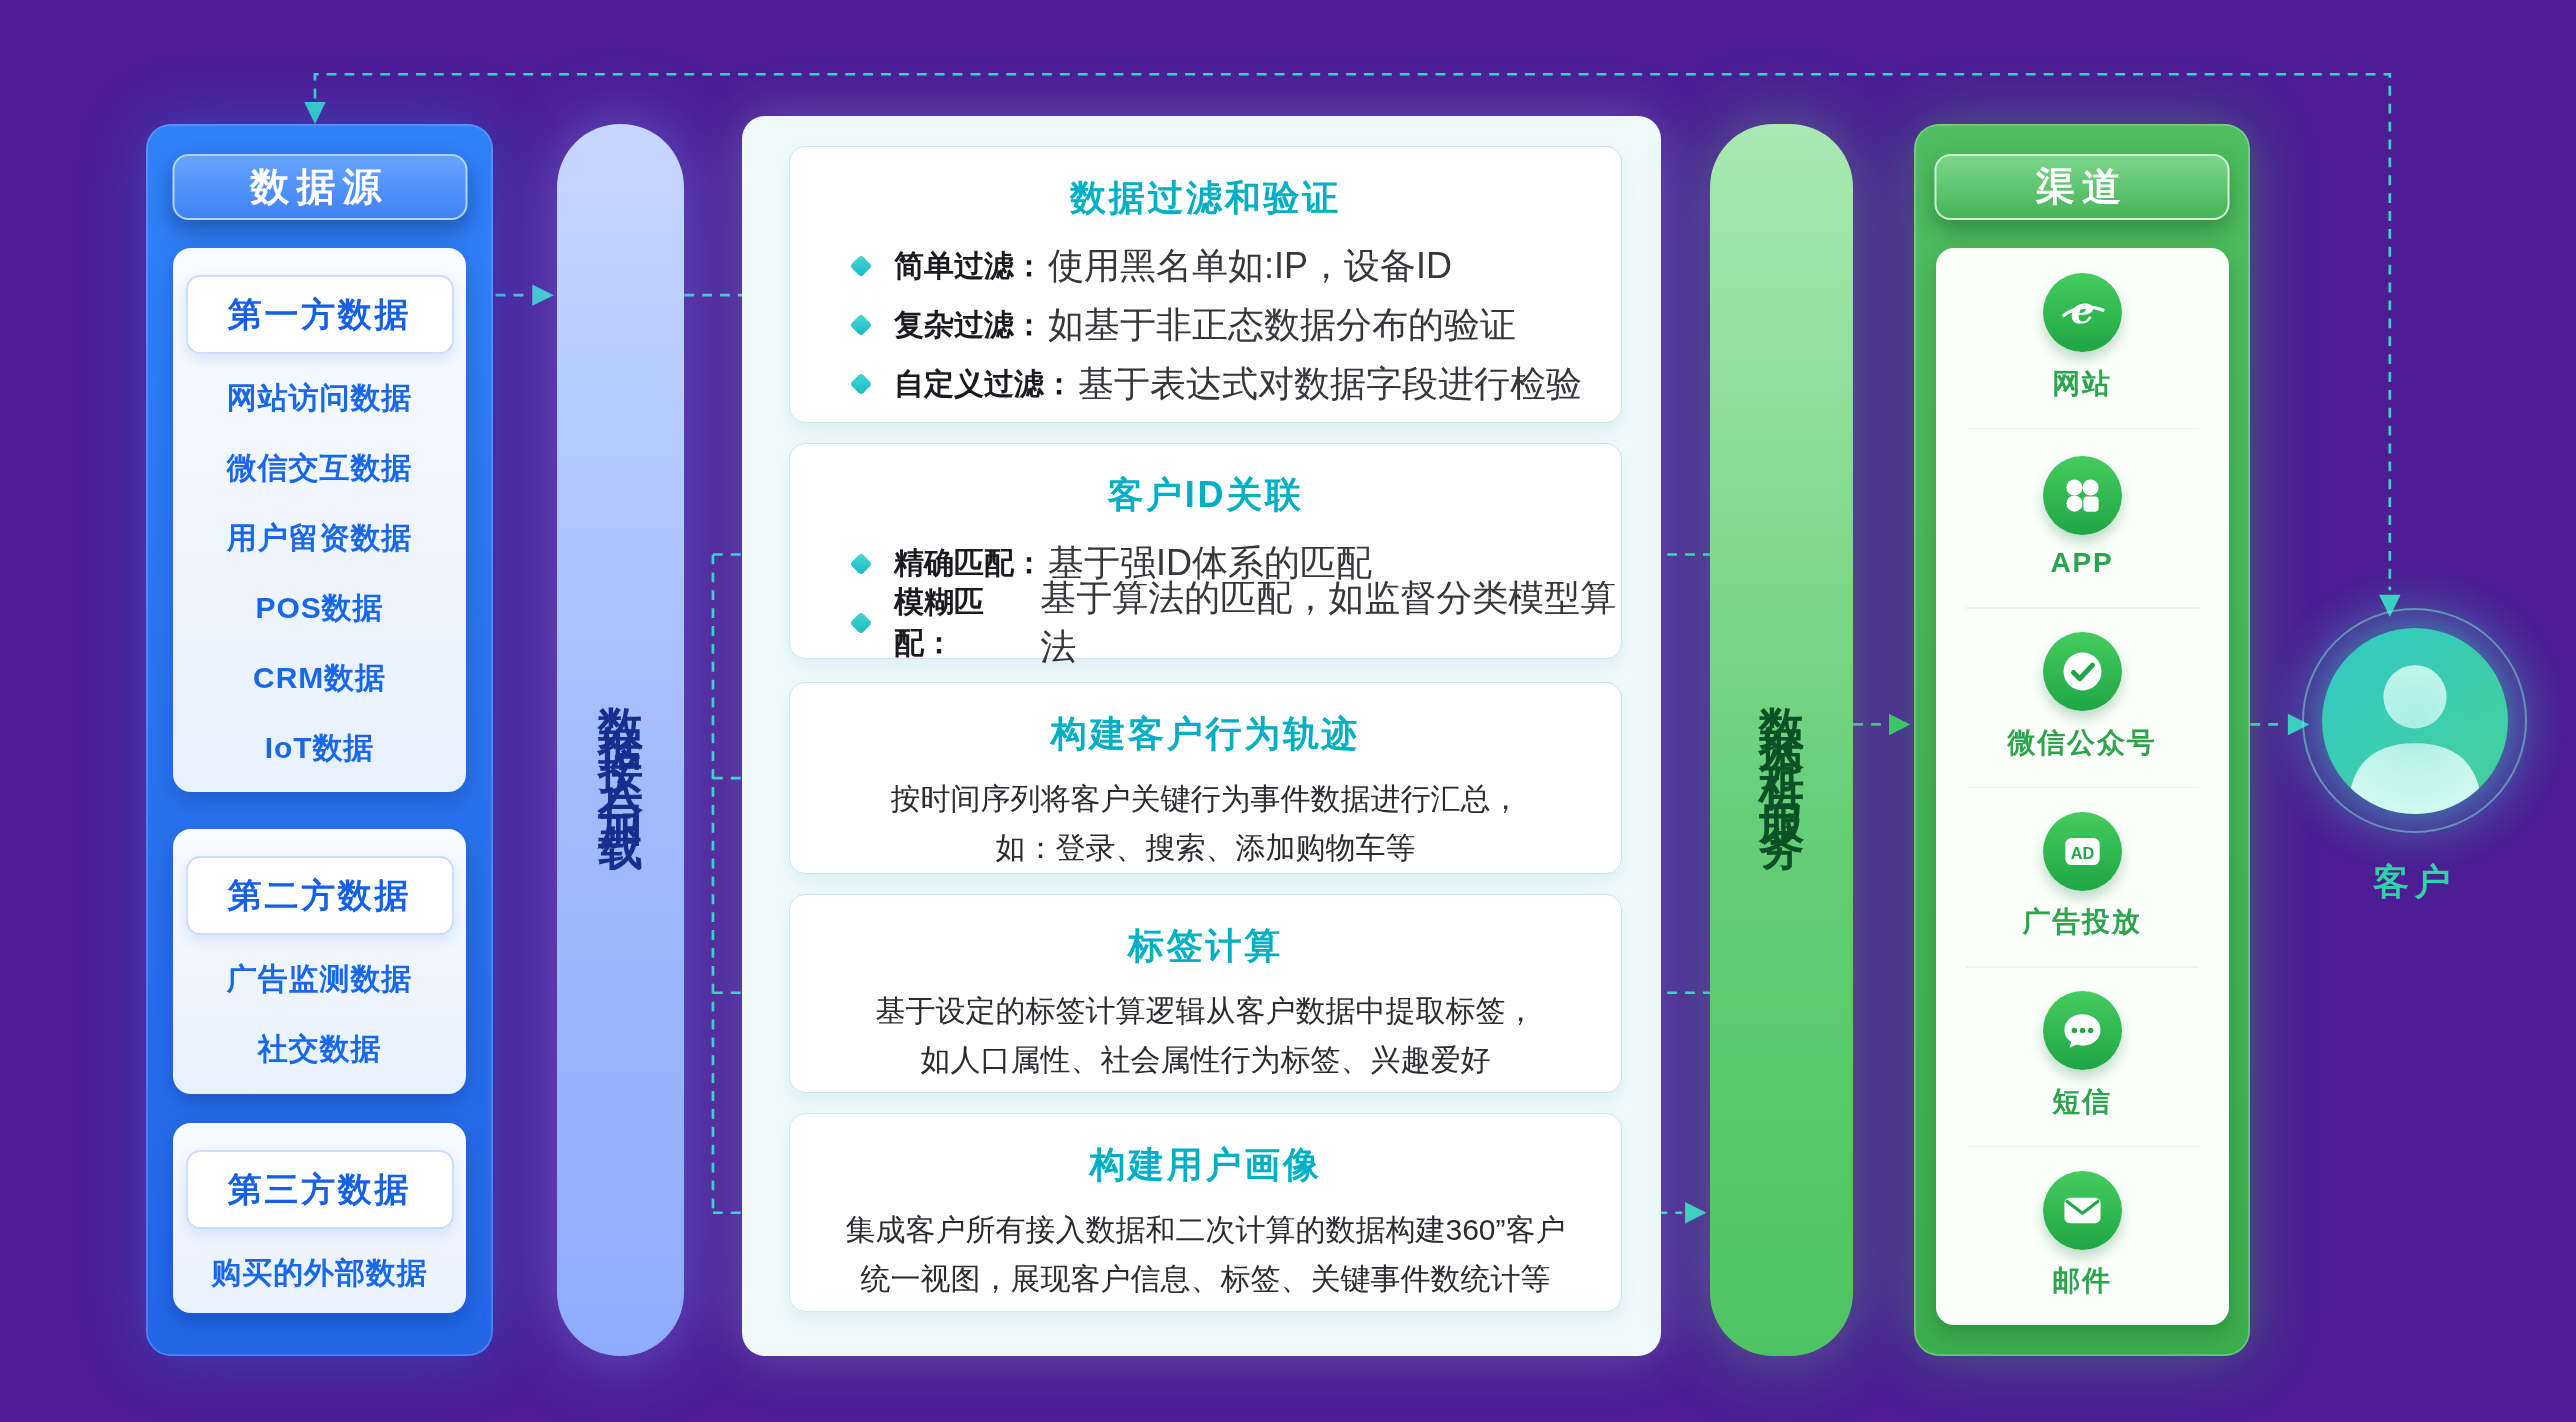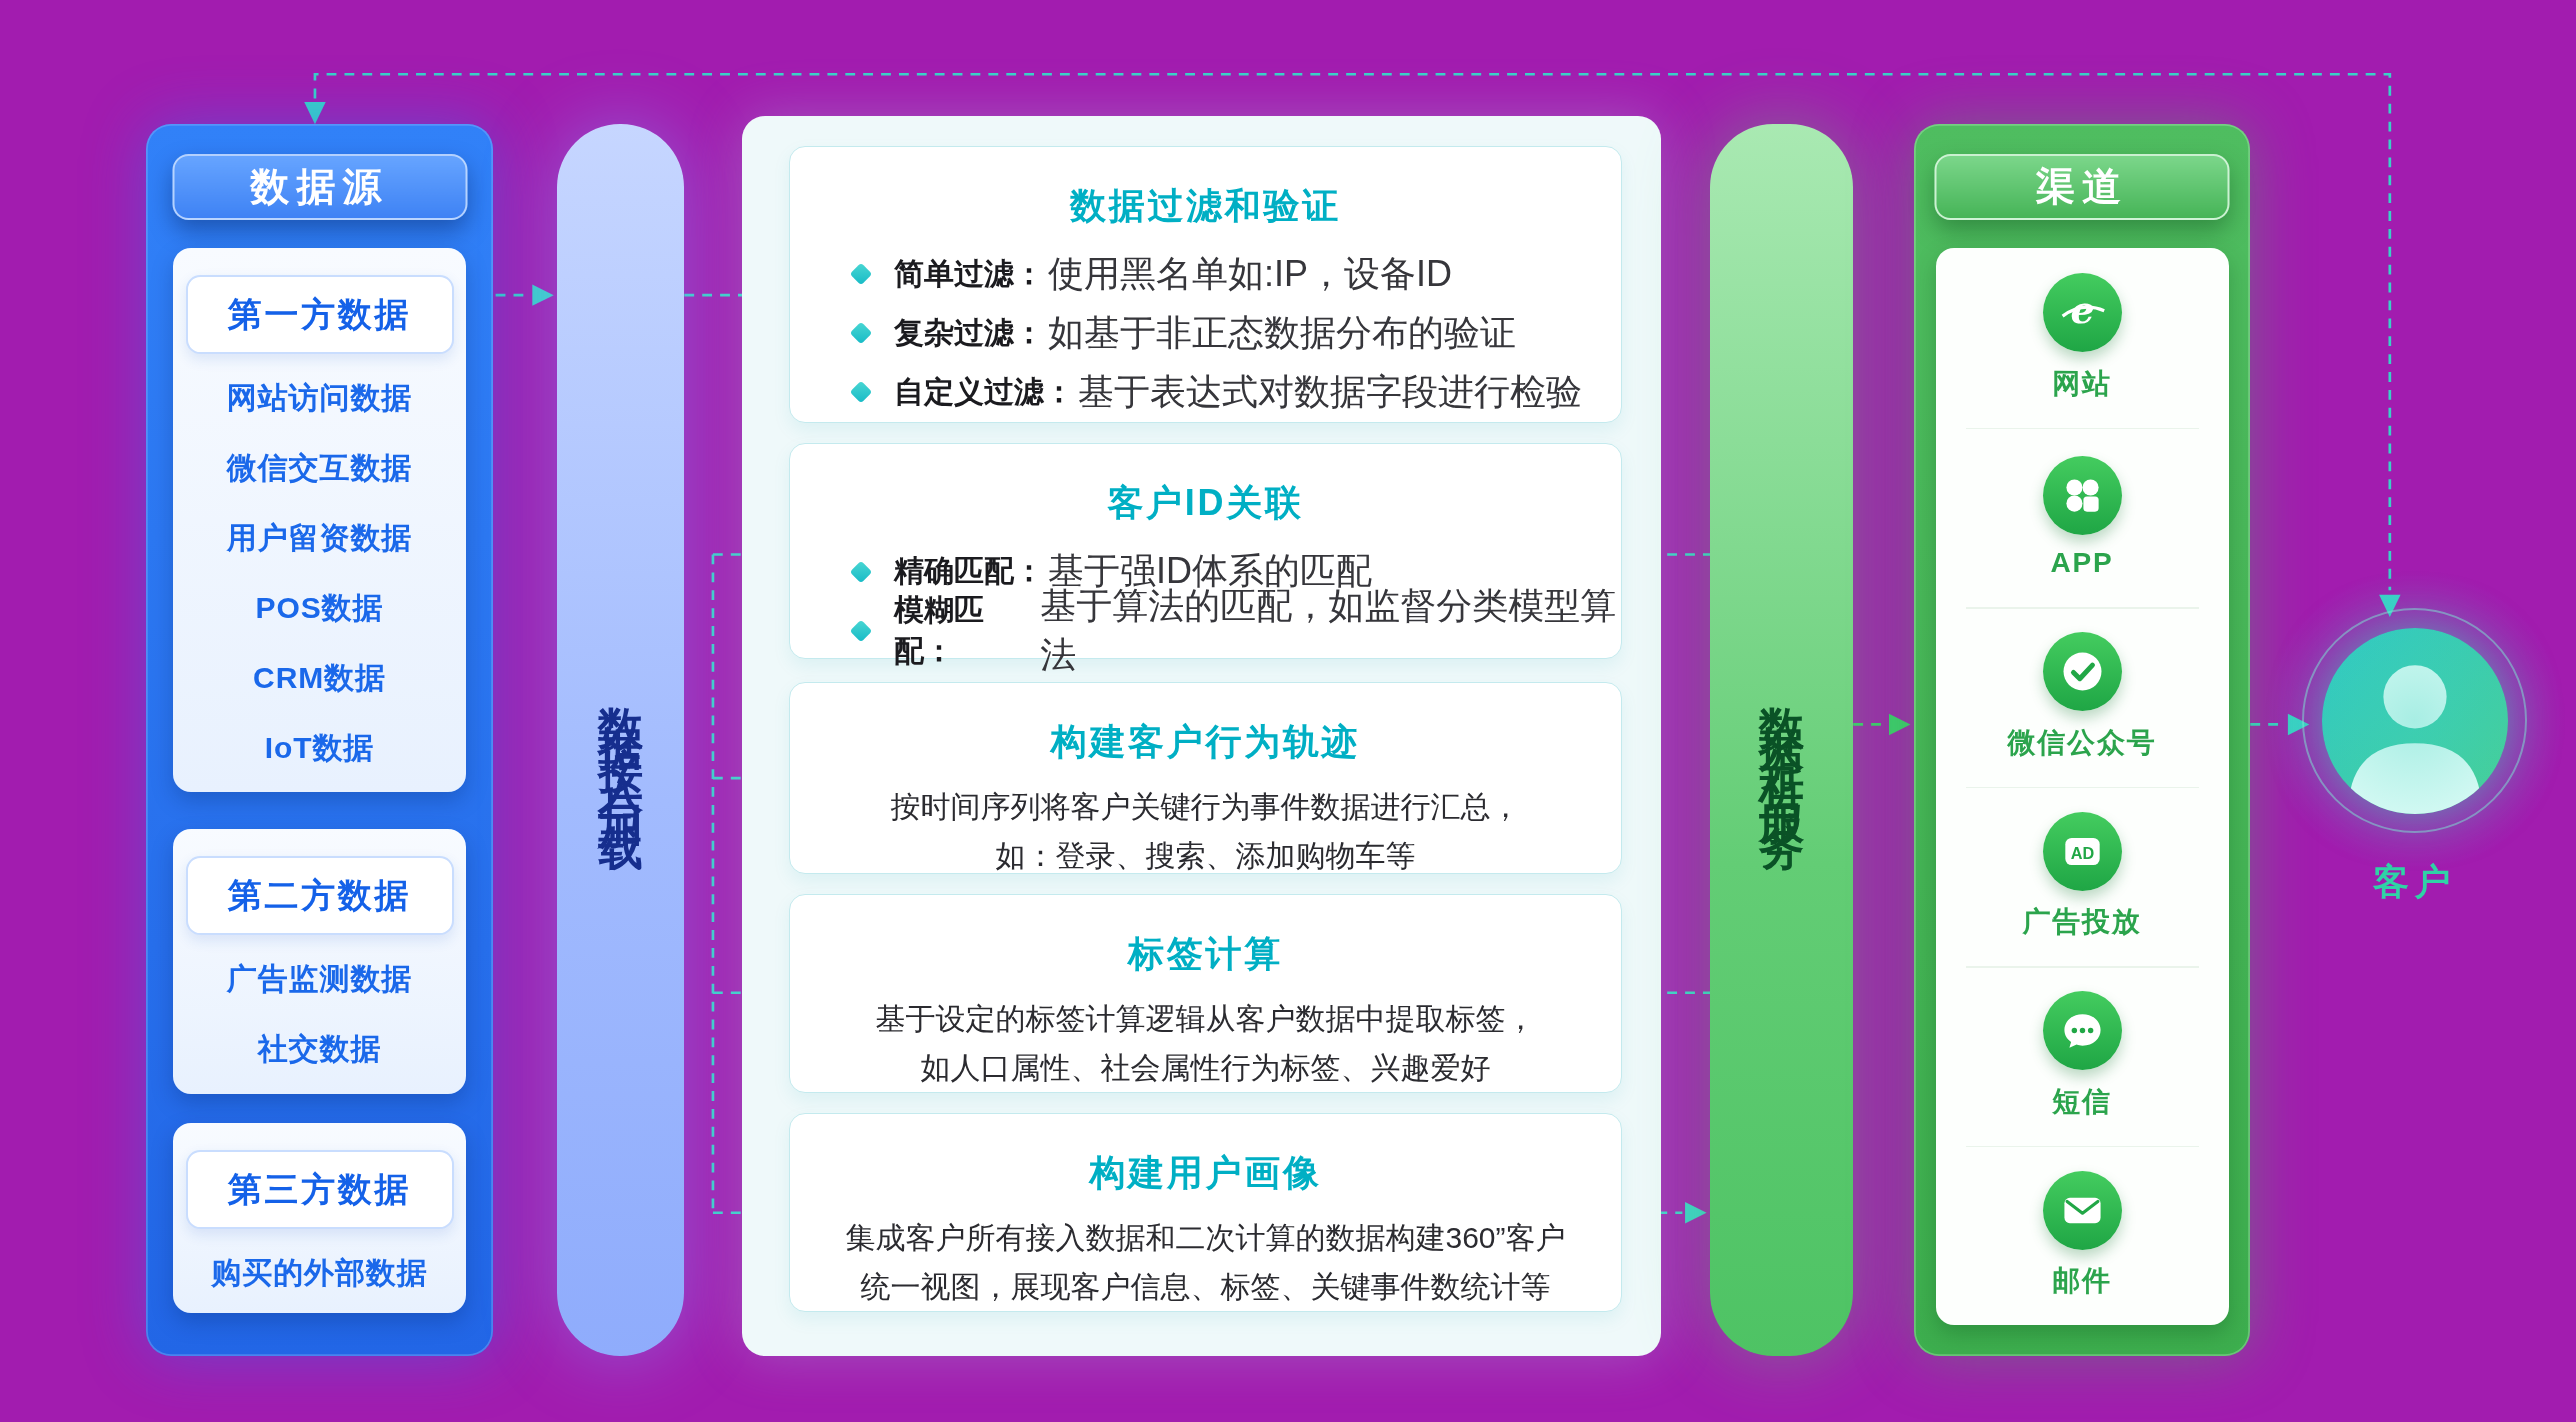--- a/index.html
+++ b/index.html
@@ -1,17 +1,17 @@
 <!DOCTYPE html>
 <html style="font-size:14.3px"><head>
 <meta charset="utf-8">
 <style>
   *{box-sizing:border-box;margin:0;padding:0}
   html,body{background:#000}
-  .stage{position:relative;width:2576px;height:1422px;background:#a21caf;overflow:hidden;
+  .stage{position:relative;width:2576px;height:1422px;background:#4c1d95;overflow:hidden;
          font-family:"Liberation Sans","DejaVu Sans",sans-serif}
   .arrows{position:absolute;left:0;top:0;pointer-events:none}
 
   
   .panel{position:absolute;border-radius:25px}
   .blue-panel{left:146px;top:124px;width:347px;height:1232px;
       background:linear-gradient(180deg,#3181F8,#2266E6);
       box-shadow:0 0 63px rgba(47,118,240,.45), inset 0 0 0 1.8px rgba(150,190,255,.35)}
   .pill{position:absolute;left:50%;transform:translateX(-50%);top:29.5px;width:295px;height:66px;
       border-radius:16px;display:flex;align-items:center;justify-content:center;
@@ -45,21 +45,21 @@
       box-shadow:0 0 72px rgba(90,205,115,.45)}
   .vtext{writing-mode:vertical-lr;text-orientation:upright;letter-spacing:19.7px;
       font-size:45px;font-weight:700}
   .blue-vbar .vtext{color:#162E8E}
   .green-vbar .vtext{color:#0A5226}
 
   
   .mid-panel{left:742px;top:116px;width:919px;height:1240px;background:#EFF9FA;border-radius:23px;
       box-shadow:0 0 54px rgba(170,225,232,.28)}
   .card{position:absolute;left:47px;width:833px;background:#fff;border:1.8px solid #C4EAEE;
-      border-radius:16px;box-shadow:0 7.2px 18px rgba(0,150,170,.08);padding-top:35px}
+      border-radius:16px;box-shadow:0 7.2px 18px rgba(0,150,170,.08);padding-top:27px}
   .c1{top:29.5px;height:277px}
   .c2{top:327px;height:216px}
   .c3{top:566px;height:192px}
   .c4{top:778px;height:199px}
   .c5{top:997px;height:199px}
   .card-title{text-align:center;color:#00AFC4;font-size:36px;font-weight:700;letter-spacing:2.7px}
   .bullets{margin-top:14.3px;display:flex;flex-direction:column;padding-left:63px}
   .bullet-row{display:flex;align-items:center;height:59px}
   .diamond{width:16px;height:16px;border-radius:3.6px;flex:0 0 auto;
       background:linear-gradient(135deg,#4AD7D3,#16BAC6);transform:rotate(45deg);margin-right:25px}

